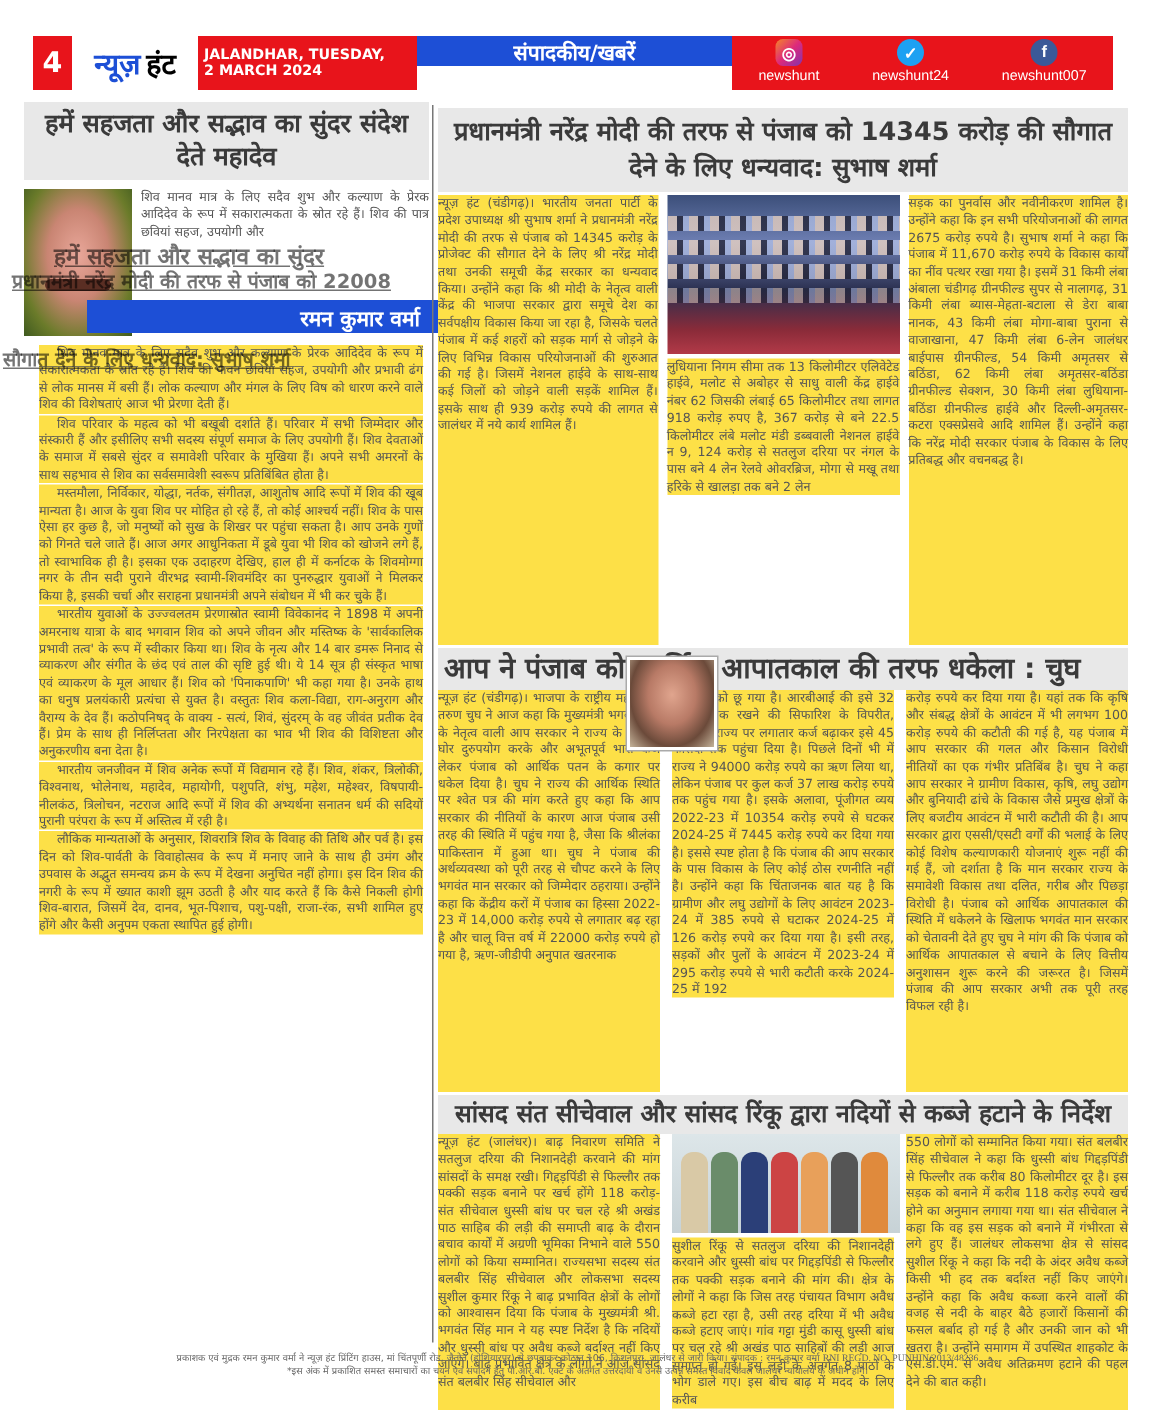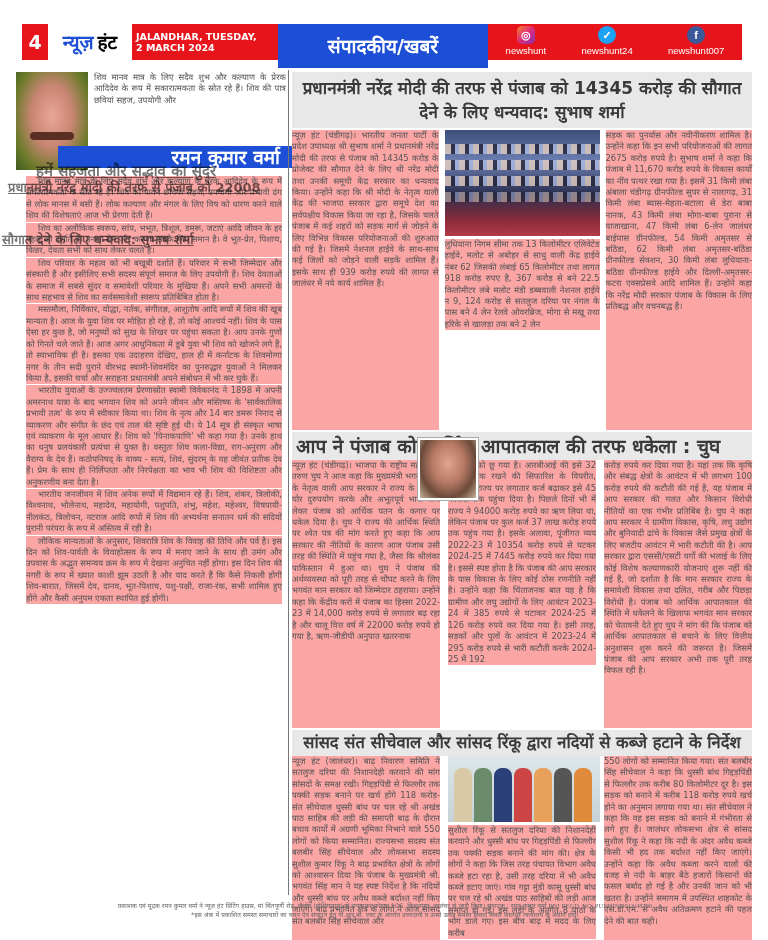--- a/index.html
+++ b/index.html
@@ -5,49 +5,49 @@
   * { box-sizing: border-box; margin: 0; padding: 0; }
   html, body { width: 768px; height: 940px; background: #ffffff; overflow: hidden; }
   body { font-family: "DejaVu Sans", sans-serif; color: #333; position: relative; }
 
   
   .masthead { position: absolute; top: 24px; left: 22px; width: 720px; height: 36px; display: flex; }
   .page-no { width: 26px; height: 36px; background: #e8141b; color: #fff; font-weight: bold; font-size: 19px; display: flex; align-items: center; justify-content: center; }
   .brand { width: 84px; height: 36px; background: #fff; color: #1d4fd6; font-weight: bold; font-size: 19px; display: flex; align-items: center; justify-content: center; }
   .brand .red { color: #000000; margin-left: 4px; }
   .dateline { width: 146px; height: 36px; background: #e8141b; color: #fff; font-size: 9.5px; font-weight: bold; line-height: 11px; padding: 7px 16px 0 4px; }
-  .section-title { width: 210px; height: 44px; background: #1d4fd6; color: #fff; font-size: 19px; font-weight: bold; display: flex; align-items: center; justify-content: center; }
+  .section-title { width: 210px; height: 20px; background: #1d4fd6; color: #fff; font-size: 14px; font-weight: bold; display: flex; align-items: center; justify-content: center; }
   .social { flex: 1; height: 36px; background: #e8141b; display: flex; justify-content: space-around; align-items: flex-start; padding-top: 2px; }
   .social-item { display: flex; flex-direction: column; align-items: center; color: #fff; font-size: 9.5px; font-family: "Liberation Sans", sans-serif; }
   .s-icon { width: 18px; height: 18px; border-radius: 50%; display: flex; align-items: center; justify-content: center; font-size: 11px; font-weight: bold; color: #fff; margin-bottom: 1px; }
   .s-insta { background: linear-gradient(135deg, #f58529, #dd2a7b, #8134af); border-radius: 5px; }
   .s-tw { background: #1da1f2; }
   .s-fb { background: #3b5998; }
 
   
   .left-col { position: absolute; top: 66px; left: 16px; width: 270px; height: 830px; }
   .col-rule { position: absolute; top: 70px; left: 288px; width: 1px; height: 825px; background: #777; }
   .right-col { position: absolute; top: 66px; left: 292px; width: 460px; height: 830px; }
 
   .headline { font-weight: bold; color: #3a3a3a; text-align: center; background: #e8e8e8; }
   .left-headline { font-size: 17px; line-height: 22px; padding: 4px 6px; margin-top: 2px; }
   .r-h1 { font-size: 17px; line-height: 24px; padding: 4px 4px; margin-top: 6px; }
   .r-h2 { font-size: 19px; line-height: 28px; padding: 0 4px; text-align: left; }
   .r-h3 { font-size: 16.5px; line-height: 26px; padding: 0 4px; text-align: center; }
 
   .body-text { font-size: 8.4px; line-height: 11.4px; color: #555; text-align: justify; }
   .body-text p { text-indent: 12px; margin-bottom: 1px; }
-  .shaded { background: #fca5a5; }
+  .shaded { background: #fde047; }
 
   
   .author-row { display: flex; margin-top: 6px; height: 98px; position: relative; }
   .author-photo { width: 72px; height: 98px; background: radial-gradient(ellipse at 50% 45%, #e9a79a 0%, #c98573 40%, #6b7b2a 75%, #3f5a1f 100%); position: relative; }
   .author-photo::after { content: ""; position: absolute; left: 14px; top: 60px; width: 44px; height: 8px; background: #5a2e23; border-radius: 4px; }
   .author-intro { flex: 1; padding-left: 6px; }
-  .byline { position: absolute; left: 42px; bottom: 2px; width: 236px; height: 22px; background: #1d4fd6; color: #fff; font-weight: bold; font-size: 19px; display: flex; align-items: center; justify-content: flex-end; padding-right: 14px; }
+  .byline { position: absolute; left: 42px; bottom: 2px; width: 236px; height: 22px; background: #1d4fd6; color: #fff; font-weight: bold; font-size: 14px; display: flex; align-items: center; justify-content: flex-end; padding-right: 14px; }
   .left-body { margin-top: 6px; padding: 0 4px 0 10px; }
 
   .ghost { position: absolute; color: rgba(0,0,0,0.55); font-size: 15px; font-weight: bold; white-space: nowrap; pointer-events: none; text-decoration: underline; }
 
   
   .article1 { height: 300px; display: flex; gap: 6px; margin-top: 2px; }
   .a1-col { width: 152px; }
   .a1-photo-wrap { width: 155px; }
   .a1-photo { width: 155px; height: 106px; background: linear-gradient(180deg, #3c4f7a 0%, #6e7fb3 30%, #2a2f4f 60%, #8a2b39 85%, #b23a48 100%); position: relative; overflow: hidden; }
   .a1-photo .row { position: absolute; left: 0; right: 0; height: 10px; background: repeating-linear-gradient(90deg, #f0d7c4 0 6px, #223 6px 10px, #b3c1e8 10px 14px); opacity: 0.75; }
@@ -90,28 +90,28 @@
       <span>newshunt24</span>
     </div>
     <div class="social-item">
       <span class="s-icon s-fb">f</span>
       <span>newshunt007</span>
     </div>
   </div>
 </header>
 
 <section class="left-col">
+  <h1 class="headline left-headline">हमें सहजता और सद्भाव का सुंदर संदेश देते महादेव</h1>
   <div class="author-row">
     <div class="author-photo"></div>
     <div class="author-intro body-text">शिव मानव मात्र के लिए सदैव शुभ और कल्याण के प्रेरक आदिदेव के रूप में सकारात्मकता के स्रोत रहे हैं। शिव की पात्र छवियां सहज, उपयोगी और</div>
     <div class="byline">रमन कुमार वर्मा</div>
   </div>
   <div class="left-body body-text">
     <p class="shaded">शिव मानव मात्र के लिए सदैव शुभ और कल्याण के प्रेरक आदिदेव के रूप में सकारात्मकता के स्रोत रहे हैं। शिव की पावन छवियां सहज, उपयोगी और प्रभावी ढंग से लोक मानस में बसी हैं। लोक कल्याण और मंगल के लिए विष को धारण करने वाले शिव की विशेषताएं आज भी प्रेरणा देती हैं।</p>
-    <p class="shaded">शिव का अलौकिक स्वरूप, सांप, भभूत, त्रिशूल, डमरू, जटाएं आदि जीवन के हर पहलू को दर्शाते हैं। उनका प्रेम और करुणा सबके लिए समान है। वे भूत-प्रेत, पिशाच, किन्नर, देवता सभी को साथ लेकर चलते हैं।</p>
     <p class="shaded">शिव परिवार के महत्व को भी बखूबी दर्शाते हैं। परिवार में सभी जिम्मेदार और संस्कारी हैं और इसीलिए सभी सदस्य संपूर्ण समाज के लिए उपयोगी हैं। शिव देवताओं के समाज में सबसे सुंदर व समावेशी परिवार के मुखिया हैं। अपने सभी अमरनों के साथ सहभाव से शिव का सर्वसमावेशी स्वरूप प्रतिबिंबित होता है।</p>
     <p class="shaded">मस्तमौला, निर्विकार, योद्धा, नर्तक, संगीतज्ञ, आशुतोष आदि रूपों में शिव की खूब मान्यता है। आज के युवा शिव पर मोहित हो रहे हैं, तो कोई आश्चर्य नहीं। शिव के पास ऐसा हर कुछ है, जो मनुष्यों को सुख के शिखर पर पहुंचा सकता है। आप उनके गुणों को गिनते चले जाते हैं। आज अगर आधुनिकता में डूबे युवा भी शिव को खोजने लगे हैं, तो स्वाभाविक ही है। इसका एक उदाहरण देखिए, हाल ही में कर्नाटक के शिवमोग्गा नगर के तीन सदी पुराने वीरभद्र स्वामी-शिवमंदिर का पुनरुद्धार युवाओं ने मिलकर किया है, इसकी चर्चा और सराहना प्रधानमंत्री अपने संबोधन में भी कर चुके हैं।</p>
     <p class="shaded">भारतीय युवाओं के उज्ज्वलतम प्रेरणास्रोत स्वामी विवेकानंद ने 1898 में अपनी अमरनाथ यात्रा के बाद भगवान शिव को अपने जीवन और मस्तिष्क के 'सार्वकालिक प्रभावी तत्व' के रूप में स्वीकार किया था। शिव के नृत्य और 14 बार डमरू निनाद से व्याकरण और संगीत के छंद एवं ताल की सृष्टि हुई थी। ये 14 सूत्र ही संस्कृत भाषा एवं व्याकरण के मूल आधार हैं। शिव को 'पिनाकपाणि' भी कहा गया है। उनके हाथ का धनुष प्रलयंकारी प्रत्यंचा से युक्त है। वस्तुतः शिव कला-विद्या, राग-अनुराग और वैराग्य के देव हैं। कठोपनिषद् के वाक्य - सत्यं, शिवं, सुंदरम् के वह जीवंत प्रतीक देव हैं। प्रेम के साथ ही निर्लिप्तता और निरपेक्षता का भाव भी शिव की विशिष्टता और अनुकरणीय बना देता है।</p>
     <p class="shaded">भारतीय जनजीवन में शिव अनेक रूपों में विद्यमान रहे हैं। शिव, शंकर, त्रिलोकी, विश्वनाथ, भोलेनाथ, महादेव, महायोगी, पशुपति, शंभु, महेश, महेश्वर, विषपायी-नीलकंठ, त्रिलोचन, नटराज आदि रूपों में शिव की अभ्यर्थना सनातन धर्म की सदियों पुरानी परंपरा के रूप में अस्तित्व में रही है।</p>
     <p class="shaded">लौकिक मान्यताओं के अनुसार, शिवरात्रि शिव के विवाह की तिथि और पर्व है। इस दिन को शिव-पार्वती के विवाहोत्सव के रूप में मनाए जाने के साथ ही उमंग और उपवास के अद्भुत समन्वय क्रम के रूप में देखना अनुचित नहीं होगा। इस दिन शिव की नगरी के रूप में ख्यात काशी झूम उठती है और याद करते हैं कि कैसे निकली होगी शिव-बारात, जिसमें देव, दानव, भूत-पिशाच, पशु-पक्षी, राजा-रंक, सभी शामिल हुए होंगे और कैसी अनुपम एकता स्थापित हुई होगी।</p>
   </div>
   <div class="ghost" style="top:94px;left:20px;">हमें सहजता और सद्भाव का सुंदर</div>
   <div class="ghost" style="top:112px;left:-8px;font-size:13px;">प्रधानमंत्री नरेंद्र मोदी की तरफ से पंजाब को 22008</div>
   <div class="ghost" style="top:164px;left:-14px;font-size:13px;">सौगात देने के लिए धन्यवाद: सुभाष शर्मा</div>
 </section>

